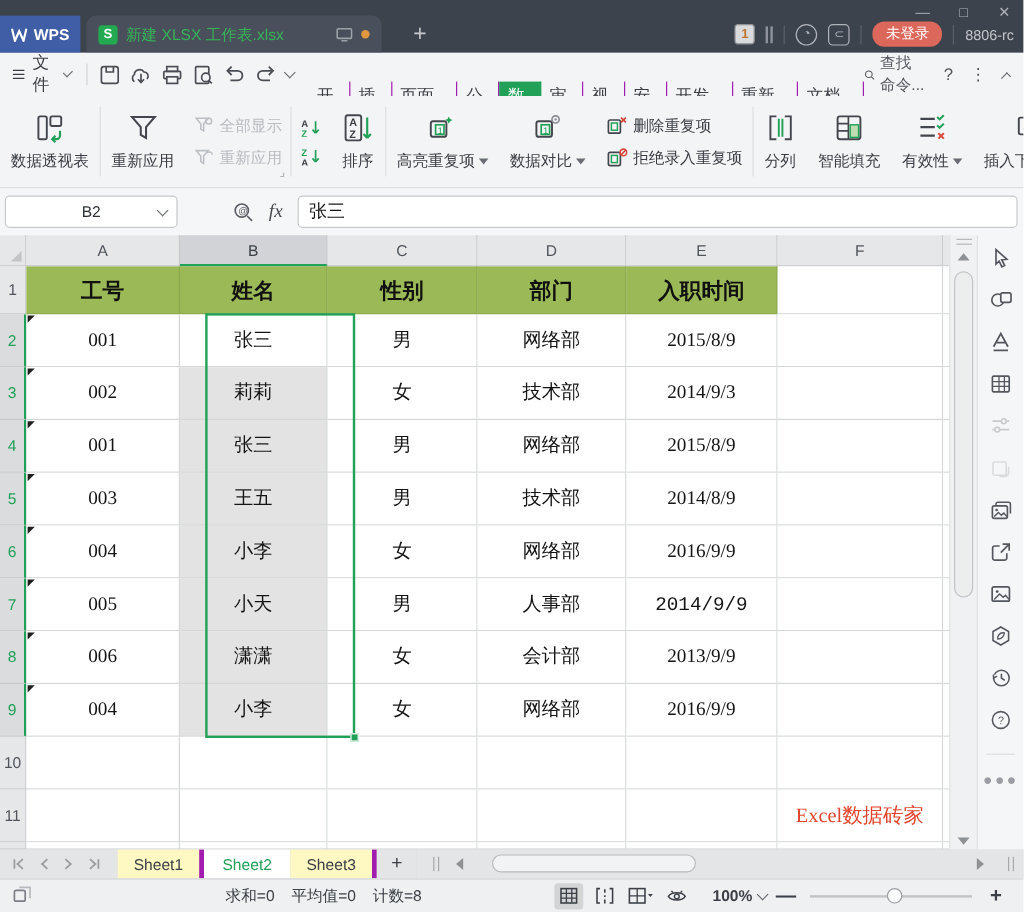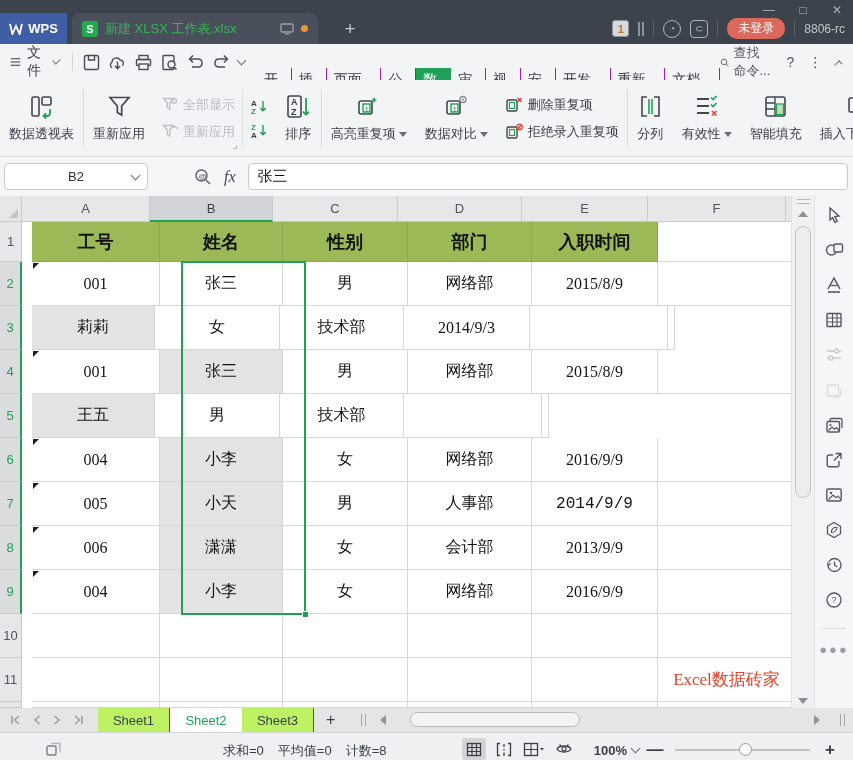--- a/index.html
+++ b/index.html
@@ -75,21 +75,21 @@
   .corner { position:absolute; left:0; top:0; width:22px; height:26px; background:#e6e7e9; border-right:1px solid #c9cacc; border-bottom:1px solid #c9cacc; }
   .corner::after { content:""; position:absolute; right:3px; bottom:3px; border-left:9px solid transparent; border-bottom:9px solid #c4c5c7; }
   .colhdrs { position:absolute; left:22px; top:0; height:26px; display:flex; }
   .colh { height:26px; background:#e6e7e9; border-right:1px solid #c9cacc; border-bottom:1px solid #c9cacc;
     display:flex; align-items:center; justify-content:center; font-size:13px; color:#50555b; }
   .colh.sel { background:#d2d3d6; border-bottom:2px solid #21a158; color:#3b4046; }
   .rowhdrs { position:absolute; left:0; top:26px; width:22px; }
   .rowh { width:22px; background:#e6e7e9; border-right:1px solid #c9cacc; border-bottom:1px solid #c9cacc;
     display:flex; align-items:center; justify-content:center; font-size:13px; color:#50555b; }
   .rowh.sel { background:#dbdcde; border-right:2px solid #21a158; color:#21a158; }
-  .cells { position:absolute; left:32px; top:26px; }
+  .cells { position:absolute; left:22px; top:26px; }
   .grow { display:flex; }
   .cell { border-right:1px solid #d5d6d7; border-bottom:1px solid #d5d6d7;
     display:flex; align-items:center; justify-content:center;
     font-family:"Liberation Serif", serif; font-size:16px; color:#141414; position:relative; background:#fff; overflow:hidden; }
   .cell.hdr { background:#9bb957; font-weight:bold; font-size:18px; color:#101010; border-right-color:#8aa84c; border-bottom-color:#8aa84c; }
   .cell.selgrey { background:#e3e3e3; }
   .cell.has-tri::before { content:""; position:absolute; top:1px; left:1px;
     border-top:6px solid #1f1f1f; border-right:6px solid transparent; }
   .cell.watermark { color:#e2432c; font-size:17px; justify-content:center; }
   .sel-overlay { position:absolute; left:149px; top:39px; width:125px; height:354px;
@@ -109,35 +109,35 @@
   .sb-ico { width:22px; height:22px; display:flex; align-items:center; justify-content:center; }
   .sb-ico svg { display:block; }
   .sb-div { width:24px; height:1px; background:#dddee0; margin-top:4px; }
   .sb-dots { color:#9a9da1; font-size:13px; letter-spacing:2px; }
 
   
   .sheetbar { position:absolute; left:0; top:708px; width:853px; height:24px; background:#d9dadc;
     display:flex; align-items:stretch; font-size:13px; }
   .nav-btns { display:flex; align-items:center; gap:12px; padding:0 14px 0 10px; background:#e4e5e7; color:#9a9da1; }
   .sheet-tab { display:flex; align-items:center; justify-content:center; min-width:72px; padding:0 12px;
-    background:#bef264; border-right:1px solid #a21caf; color:#3c4046; cursor:default; }
+    background:#fef9c3; border-right:4px solid #a21caf; color:#3c4046; cursor:default; }
   .sheet-tab.active { background:#fff; color:#21a158; font-weight:normal; border-right:none; }
   .sheet-add { display:flex; align-items:center; padding:0 12px; color:#3c4046; font-size:16px; background:#e4e5e7; flex:0 0 auto; }
   .sheet-fill { flex:1; background:#e4e5e7; position:relative; }
   .hscroll { position:absolute; left:0; top:0; right:0; bottom:0; display:flex; align-items:center; }
   .hs-split { width:5px; height:12px; border-left:1.6px solid #a7a9ad; border-right:1.6px solid #a7a9ad; margin:0 8px 0 14px; }
   .hs-arrow { width:0; height:0; border-top:5px solid transparent; border-bottom:5px solid transparent; margin:0 6px; }
   .hs-arrow.left { border-right:6px solid #8f9295; }
   .hs-arrow.right { border-left:6px solid #8f9295; }
   .hs-track { flex:1; height:100%; position:relative; }
   .hs-thumb { position:absolute; left:18px; top:4px; width:170px; height:15px; background:#f2f3f4; border:1px solid #b9babc; border-radius:8px; }
 
   
   .statusbar { position:absolute; left:0; top:732px; width:853px; height:28px; background:#eef0f1;
-    border-top:1px solid #d3d4d6; display:flex; align-items:flex-end; font-size:13px; color:#3c4046;padding-left:35px; }
+    border-top:1px solid #d3d4d6; display:flex; align-items:center; font-size:13px; color:#3c4046; }
   .st-left { padding:0 10px; }
   .st-stats { display:flex; gap:14px; margin-left:150px; }
   .st-views { display:flex; align-items:center; gap:6px; margin-left:auto; }
   .view-btn { width:24px; height:22px; display:flex; align-items:center; justify-content:center; border-radius:3px; }
   .view-btn.active { background:#d3d4d6; }
   .st-zoom { display:flex; align-items:center; gap:5px; margin:0 0 0 18px;font-weight:bold; }
   .zoom-minus, .zoom-plus { font-size:17px; color:#3c4046; width:22px; text-align:center; }
   .zoom-slider { position:relative; width:135px; height:2px; background:#c2c3c5; margin:0 4px; }
   .zoom-handle { position:absolute; left:64px; top:-6px; width:13px; height:13px; background:#fdfdfd; border:1px solid #9b9ea2; border-radius:50%; }
   .st-pad { width:12px; }
@@ -350,33 +350,33 @@
   <span class="g-sep"></span>
   <div class="tb-big">
     <svg width="27" height="27" viewBox="0 0 27 27">
         <path d="M10 4H5v19h5M17 4h5v19h-5" fill="none" stroke="#43474d" stroke-width="1.6"></path>
         <path d="M12 6v15M15 6v15" stroke="#21a158" stroke-width="1.6"></path>
       </svg>
     <span>分列</span>
   </div>
   <div class="tb-big">
     <svg width="27" height="27" viewBox="0 0 27 27">
+        <rect x="4" y="4" width="19" height="19" rx="2" fill="none" stroke="#43474d" stroke-width="1.6"></rect>
+        <path d="M13 4v19M4 10h9M4 16h9" stroke="#43474d" stroke-width="1.4"></path>
+        <rect x="14.5" y="11" width="7" height="10.5" fill="#bfddb2" stroke="#21a158" stroke-width="1.2"></rect>
+      </svg>
+    <span>智能填充</span>
+  </div>
+  <div class="tb-big">
+    <svg width="27" height="27" viewBox="0 0 27 27">
         <path d="M4 6h12M4 13h12M4 20h12" stroke="#43474d" stroke-width="1.8"></path>
         <path d="M18 4.5l2 2 3.5-3.5M18 11.5l2 2 3.5-3.5" fill="none" stroke="#21a158" stroke-width="1.7"></path>
         <path d="M19 18l4.5 4.5M23.5 18L19 22.5" stroke="#d84b3c" stroke-width="1.7"></path>
       </svg>
     <span><span>有效性</span><span class="arr"></span></span>
-  </div>
-  <div class="tb-big">
-    <svg width="27" height="27" viewBox="0 0 27 27">
-        <rect x="4" y="4" width="19" height="19" rx="2" fill="none" stroke="#43474d" stroke-width="1.6"></rect>
-        <path d="M13 4v19M4 10h9M4 16h9" stroke="#43474d" stroke-width="1.4"></path>
-        <rect x="14.5" y="11" width="7" height="10.5" fill="#bfddb2" stroke="#21a158" stroke-width="1.2"></rect>
-      </svg>
-    <span>智能填充</span>
   </div>
   <div class="tb-big">
     <svg width="27" height="27" viewBox="0 0 27 27">
         <rect x="4" y="5" width="16" height="14" rx="1.5" fill="none" stroke="#43474d" stroke-width="1.6"></rect>
         <path d="M8 9l2 2.4L12 9z" fill="#43474d"></path>
         <path d="M8 14.5h8" stroke="#43474d" stroke-width="1.4"></path>
         <path d="M21 17v7M17.5 20.5h7" stroke="#21a158" stroke-width="1.8"></path>
       </svg>
     <span>插入下拉列表</span>
   </div>
@@ -439,40 +439,43 @@
       <div class="grow" style="height: 44px;">
         <div class="cell has-tri" style="width: 128px; height: 44px;">001</div>
         <div class="cell" style="width: 123px; height: 44px;">张三</div>
         <div class="cell" style="width: 125px; height: 44px;">男</div>
         <div class="cell" style="width: 124px; height: 44px;">网络部</div>
         <div class="cell" style="width: 126px; height: 44px;">2015/8/9</div>
         <div class="cell" style="width: 138px; height: 44px;"></div>
         <div class="cell" style="width: 7px; height: 44px;"></div>
       </div>
       <div class="grow" style="height: 44px;">
+        <div class="cell has-tri" style="width: 128px; height: 44px;">002</div>
         <div class="cell selgrey" style="width: 123px; height: 44px;">莉莉</div>
         <div class="cell" style="width: 125px; height: 44px;">女</div>
         <div class="cell" style="width: 124px; height: 44px;">技术部</div>
         <div class="cell" style="width: 126px; height: 44px;">2014/9/3</div>
         <div class="cell" style="width: 138px; height: 44px;"></div>
         <div class="cell" style="width: 7px; height: 44px;"></div>
       </div>
       <div class="grow" style="height: 44px;">
         <div class="cell has-tri" style="width: 128px; height: 44px;">001</div>
         <div class="cell selgrey" style="width: 123px; height: 44px;">张三</div>
         <div class="cell" style="width: 125px; height: 44px;">男</div>
         <div class="cell" style="width: 124px; height: 44px;">网络部</div>
         <div class="cell" style="width: 126px; height: 44px;">2015/8/9</div>
         <div class="cell" style="width: 138px; height: 44px;"></div>
         <div class="cell" style="width: 7px; height: 44px;"></div>
       </div>
       <div class="grow" style="height: 44px;">
+        <div class="cell has-tri" style="width: 128px; height: 44px;">003</div>
         <div class="cell selgrey" style="width: 123px; height: 44px;">王五</div>
         <div class="cell" style="width: 125px; height: 44px;">男</div>
         <div class="cell" style="width: 124px; height: 44px;">技术部</div>
+        <div class="cell" style="width: 126px; height: 44px;">2014/8/9</div>
         <div class="cell" style="width: 138px; height: 44px;"></div>
         <div class="cell" style="width: 7px; height: 44px;"></div>
       </div>
       <div class="grow" style="height: 44px;">
         <div class="cell has-tri" style="width: 128px; height: 44px;">004</div>
         <div class="cell selgrey" style="width: 123px; height: 44px;">小李</div>
         <div class="cell" style="width: 125px; height: 44px;">女</div>
         <div class="cell" style="width: 124px; height: 44px;">网络部</div>
         <div class="cell" style="width: 126px; height: 44px;">2016/9/9</div>
         <div class="cell" style="width: 138px; height: 44px;"></div>

